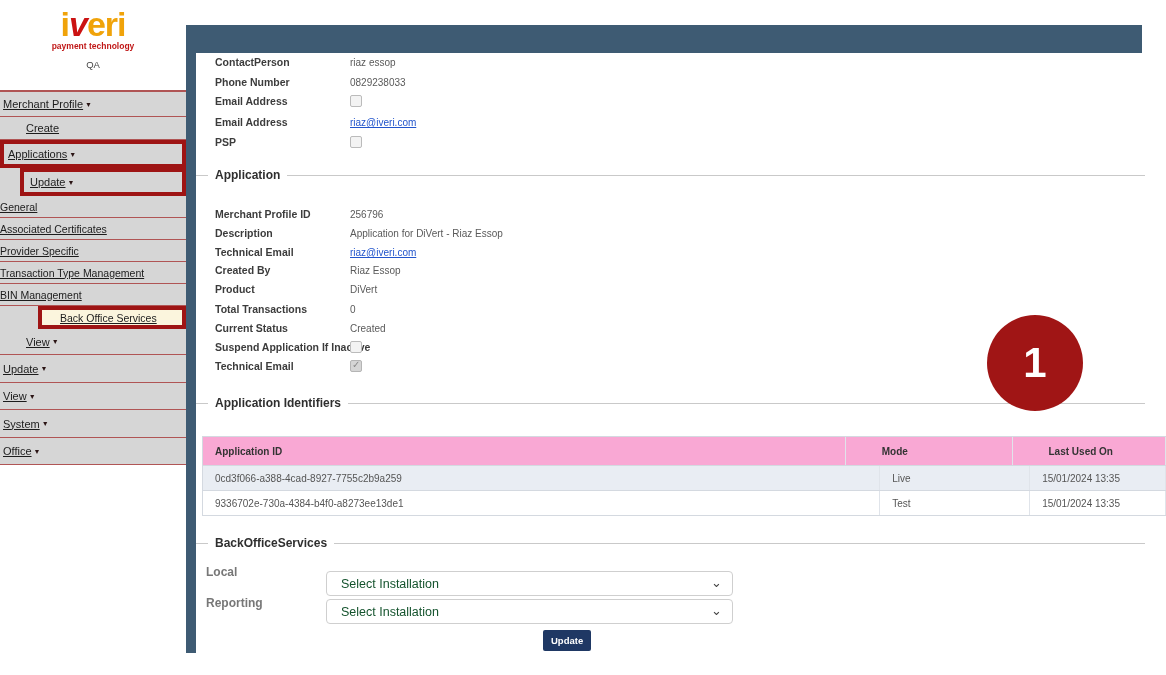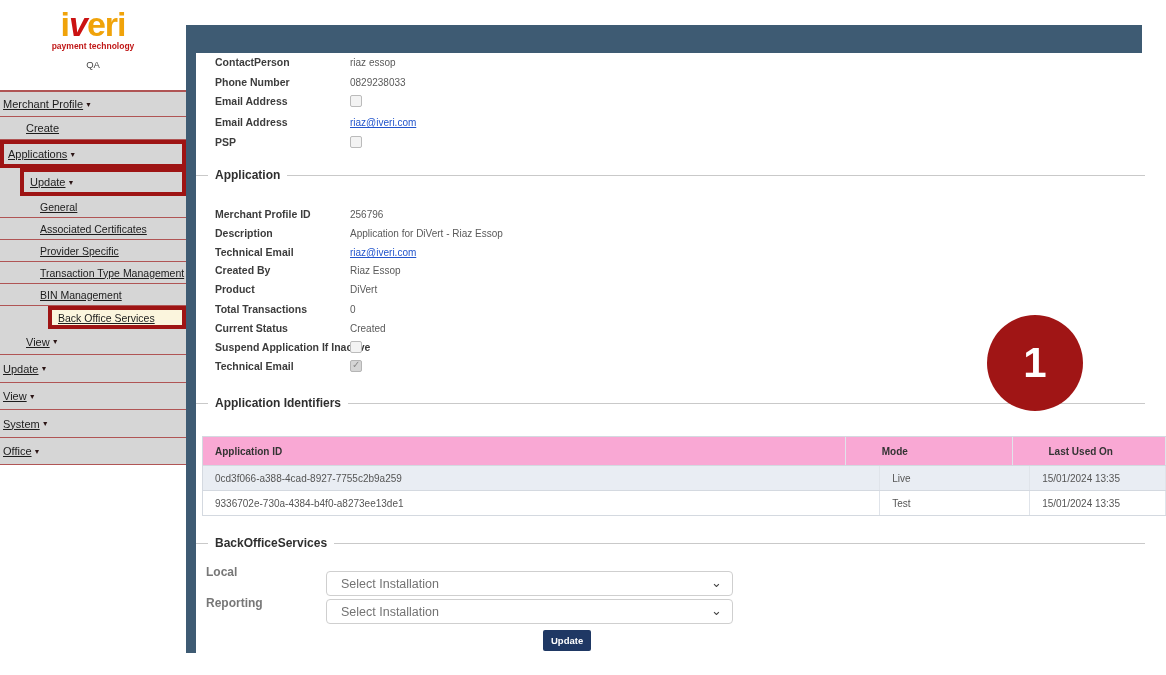--- a/index.html
+++ b/index.html
@@ -13,26 +13,26 @@
   .logo { font-size:34px; font-weight:bold; letter-spacing:-1px; line-height:1.1; }
   .logo .li { color:#f0a30a; }
   .logo .lv { color:#cb1212; font-style:italic; }
   .tagline { font-size:8.5px; color:#c01818; font-weight:bold; margin-top:-2px; }
   .env { font-size:9.5px; color:#444; margin-top:8px; }
   .menu { position:absolute; top:90px; left:0; width:186px; background:#d6d6d6; border-top:2px solid #b05555; }
   .mi { position:relative; display:flex; align-items:center; border-bottom:1px solid #b05555; background:#d6d6d6; }
   .mi-label { color:#1c1c1c; text-decoration:underline; white-space:nowrap; }
   .ind0 { padding-left:3px; font-size:11px; }
   .ind1 { padding-left:26px; font-size:11px; }
-  .ind2 { padding-left:40px; font-size:10.5px; }
+  .ind2 { font-size:10.5px; }
   .caret { font-size:7px; color:#2a1414; margin-left:2px; }
   .h22{height:22px}.h23{height:23px}.h25{height:25px}.h26{height:26px}.h27{height:27px}.h28{height:28px}
   .boxed-full { border:4px solid #9e1414; padding-left:4px; }
   .boxed-mid { margin-left:20px; border:4px solid #9e1414; padding-left:6px; }
-  .boxed-sub { margin-left:48px; border:4px solid #9e1414; padding-left:6px; background:#fbf5dd; }
+  .boxed-sub { margin-left:38px; border:4px solid #9e1414; padding-left:18px; background:#fbf5dd; }
 
   
   .top-band { position:absolute; left:186px; top:25px; width:956px; height:28px; background:#3e5b73; }
   .left-strip { position:absolute; left:186px; top:53px; width:10px; height:600px; background:#3e5b73; }
   .content { position:absolute; left:196px; top:53px; width:970px; height:600px; background:#fff; }
 
   
   .frow { position:absolute; left:0; height:18px; width:960px; }
   .flabel { position:absolute; left:19px; top:0; font-size:10.5px; font-weight:bold; color:#3c3c3c; white-space:nowrap; }
   .fvalue { position:absolute; left:154px; top:1px; font-size:10px; color:#5a5a5a; white-space:nowrap; }
@@ -51,21 +51,21 @@
   .thead, .trow { display:flex; }
   .thead { background:#f9a8d4; height:28px; font-weight:bold; color:#333;gap:24px; }
   .trow { background:#fff; height:25px; color:#555; border-top:1px solid #d4d9e0; }
   .trow.alt { background:#e9edf3;justify-content:space-between; }
   .tc { display:flex; align-items:center; padding-left:12px; border-right:1px solid #e0e4ea; overflow:hidden; white-space:nowrap; }
   .c0 { width:678px; } .c1 { width:150px; } .c2 { width:136px; }
 
   
   .sel-label { position:absolute; left:10px; font-size:12px; color:#777;font-weight:bold; }
   .select { position:absolute; left:130px; width:407px; height:25px; background:#fff; border:1px solid #cfcfcf; border-radius:4px; display:flex; align-items:center; cursor:pointer; }
-  .sel-value { font-size:12.5px; color:#737373; padding-left:14px; }
+  .sel-value { font-size:12.5px; color:#14532d; padding-left:14px; }
   .sel-chevron { position:absolute; right:10px; top:3px; font-size:13px; color:#444; }
   .update-btn { position:absolute; left:347px; top:577px; height:21px; padding:0 8px; background:#1f3864; color:#fff; border:none; border-radius:2px; font-size:9.5px; font-weight:bold; font-family:"Liberation Sans", sans-serif; cursor:pointer; }
 
   
   .step-badge { position:absolute; left:987px; top:315px; width:96px; height:96px; border-radius:50%; background:#a01515; display:flex; align-items:center; justify-content:center; z-index:20; }
   .step-badge span { color:#fff; font-size:42px; font-weight:bold; }
 </style>
 </head>
 <body>
 

